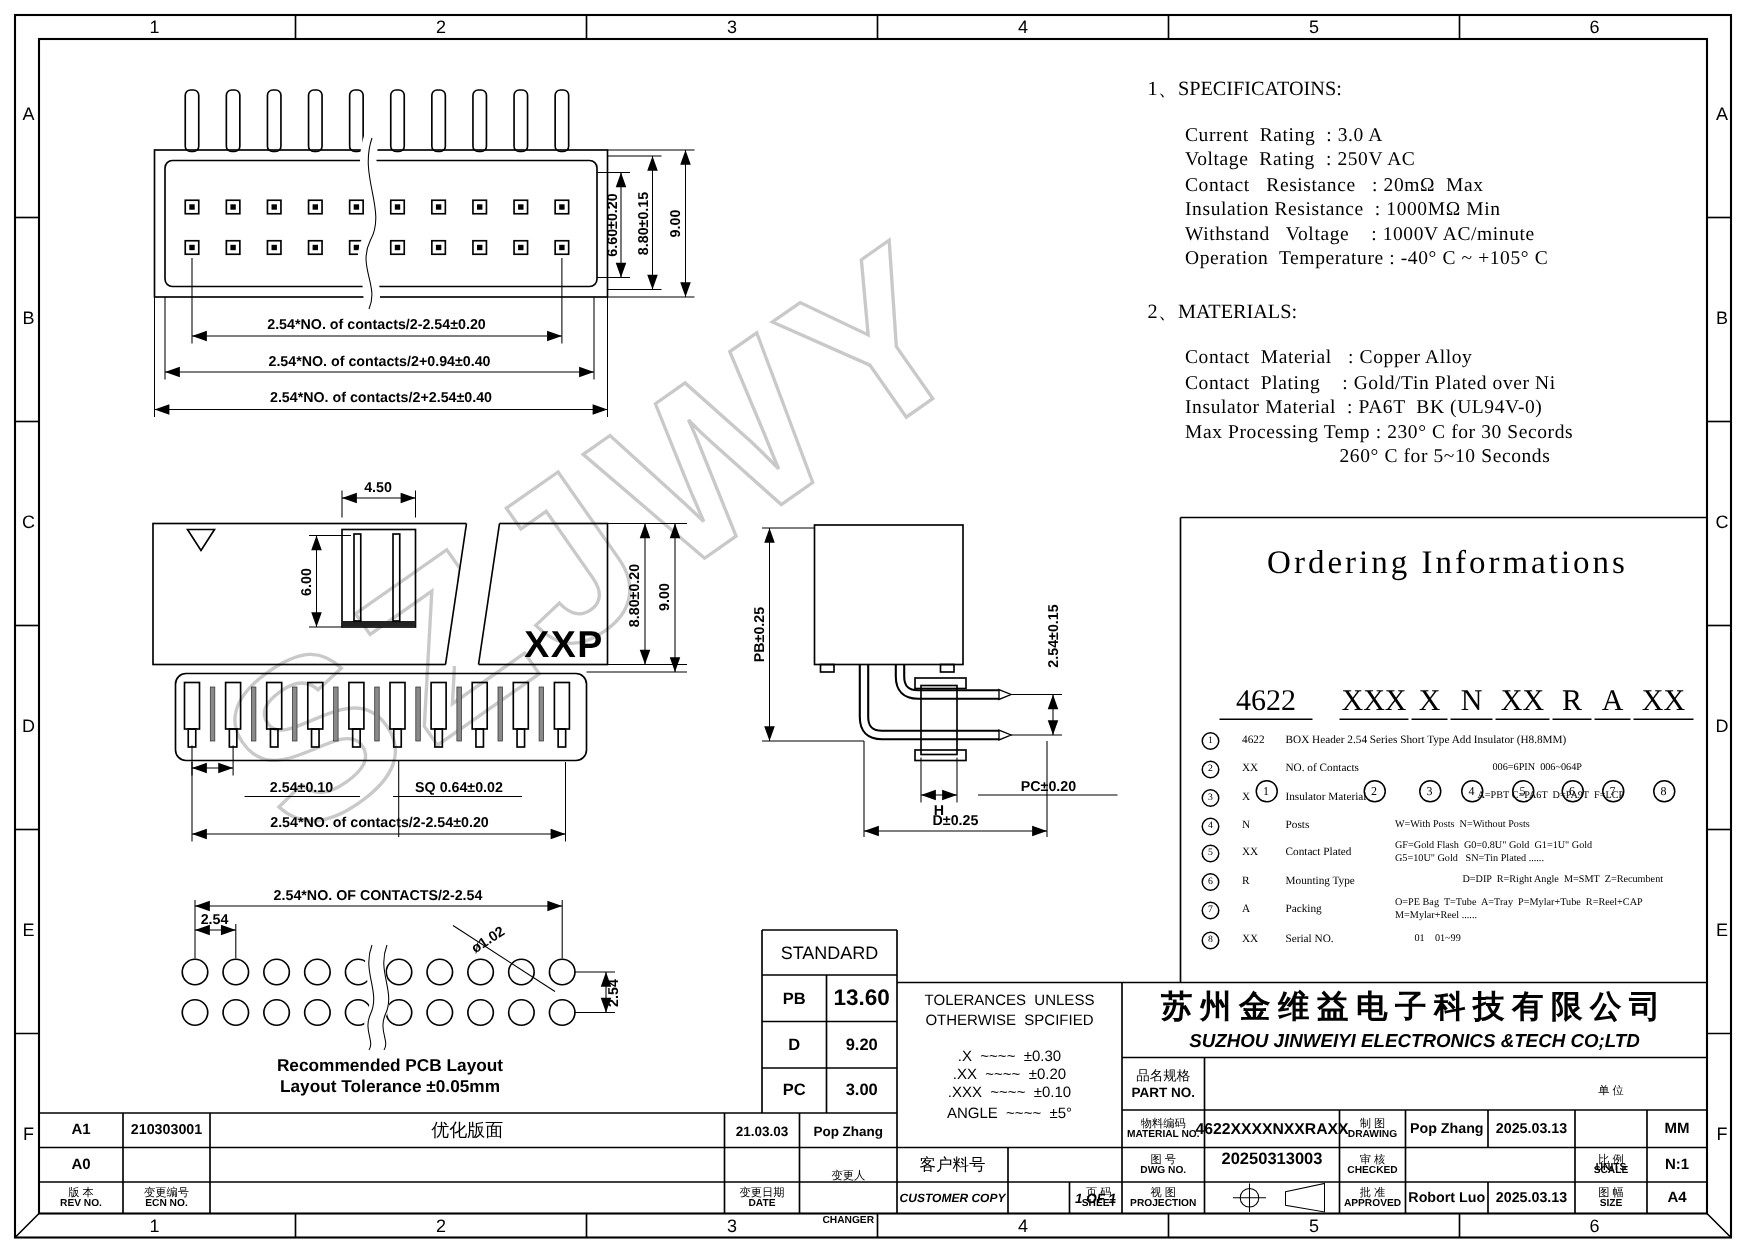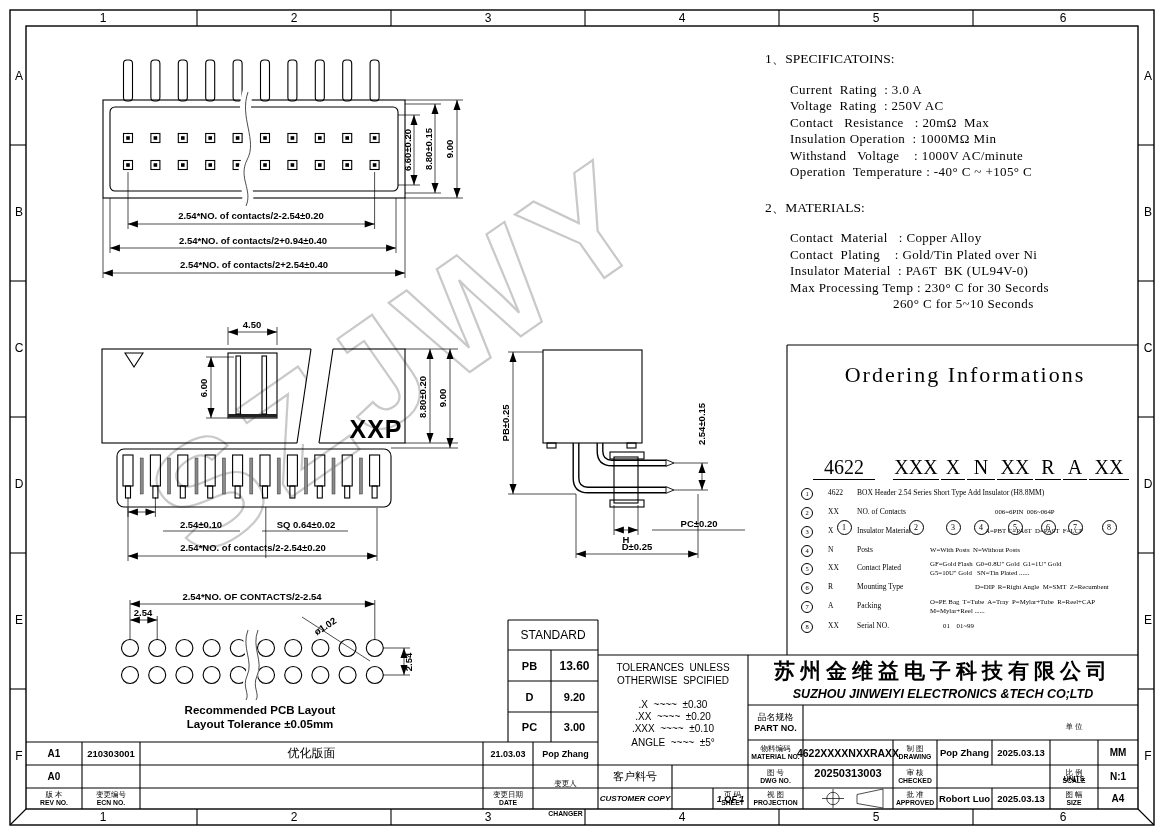--- a/index.html
+++ b/index.html
@@ -392,21 +392,21 @@
 <div class="t grid-lb" style="left:1140px;top:205px;">B</div>
 <div class="t grid-lb" style="left:1140px;top:341px;">C</div>
 <div class="t grid-lb" style="left:1140px;top:477px;">D</div>
 <div class="t grid-lb" style="left:1140px;top:613px;">E</div>
 <div class="t grid-lb" style="left:1140px;top:749px;">F</div>
 
 <div class="t sph" style="left:765px;top:50px;">1、SPECIFICATOINS:</div>
 <div class="t spec" style="left:790px;top:82px;">Current  Rating  : 3.0 A</div>
 <div class="t spec" style="left:790px;top:98px;">Voltage  Rating  : 250V AC</div>
 <div class="t spec" style="left:790px;top:115px;">Contact   Resistance   : 20mΩ  Max</div>
-<div class="t spec" style="left:790px;top:131px;">Insulation Operation  : 1000MΩ Min</div>
+<div class="t spec" style="left:790px;top:131px;">Insulation Resistance  : 1000MΩ Min</div>
 <div class="t spec" style="left:790px;top:148px;">Withstand   Voltage    : 1000V AC/minute</div>
 <div class="t spec" style="left:790px;top:164px;">Operation  Temperature : -40° C ~ +105° C</div>
 <div class="t sph" style="left:765px;top:199px;">2、MATERIALS:</div>
 <div class="t spec" style="left:790px;top:230px;">Contact  Material   : Copper Alloy</div>
 <div class="t spec" style="left:790px;top:247px;">Contact  Plating    : Gold/Tin Plated over Ni</div>
 <div class="t spec" style="left:790px;top:263px;">Insulator Material  : PA6T  BK (UL94V-0)</div>
 <div class="t spec" style="left:790px;top:280px;">Max Processing Temp : 230° C for 30 Secords</div>
 <div class="t spec" style="left:893px;top:296px;">260° C for 5~10 Seconds</div>
 
 <div class="t ord-title c" style="left:800px;top:362px;width:330px;">Ordering Informations</div>
@@ -489,21 +489,21 @@
 </div>
 <div class="orow" style="top:621px;">
   <span class="onum">8</span>
   <span class="ocode">XX</span>
   <span class="oname">Serial NO.</span>
   <span class="odetail" style="left:148px;">01    01~99</span>
 </div>
 
 <div class="cell" style="left:508px;top:620px;width:90px;height:30px;font-size:12px;">STANDARD</div>
 <div class="cell b" style="left:508px;top:650px;width:43px;height:31px;font-size:11px;">PB</div>
-<div class="cell b" style="left:551px;top:650px;width:47px;height:31px;font-size:12px;">13.60</div>
+<div class="cell b" style="left:551px;top:650px;width:47px;height:31px;font-size:15px;">13.60</div>
 <div class="cell b" style="left:508px;top:681px;width:43px;height:31px;font-size:11px;">D</div>
 <div class="cell b" style="left:551px;top:681px;width:47px;height:31px;font-size:11px;">9.20</div>
 <div class="cell b" style="left:508px;top:712px;width:43px;height:30px;font-size:11px;">PC</div>
 <div class="cell b" style="left:551px;top:712px;width:47px;height:30px;font-size:11px;">3.00</div>
 
 <div class="t tol" style="top:662px;">TOLERANCES  UNLESS</div>
 <div class="t tol" style="top:675px;">OTHERWISE  SPCIFIED</div>
 <div class="t tol" style="top:699px;">.X  ~~~~  ±0.30</div>
 <div class="t tol" style="top:711px;">.XX  ~~~~  ±0.20</div>
 <div class="t tol" style="top:723px;">.XXX  ~~~~  ±0.10</div>

